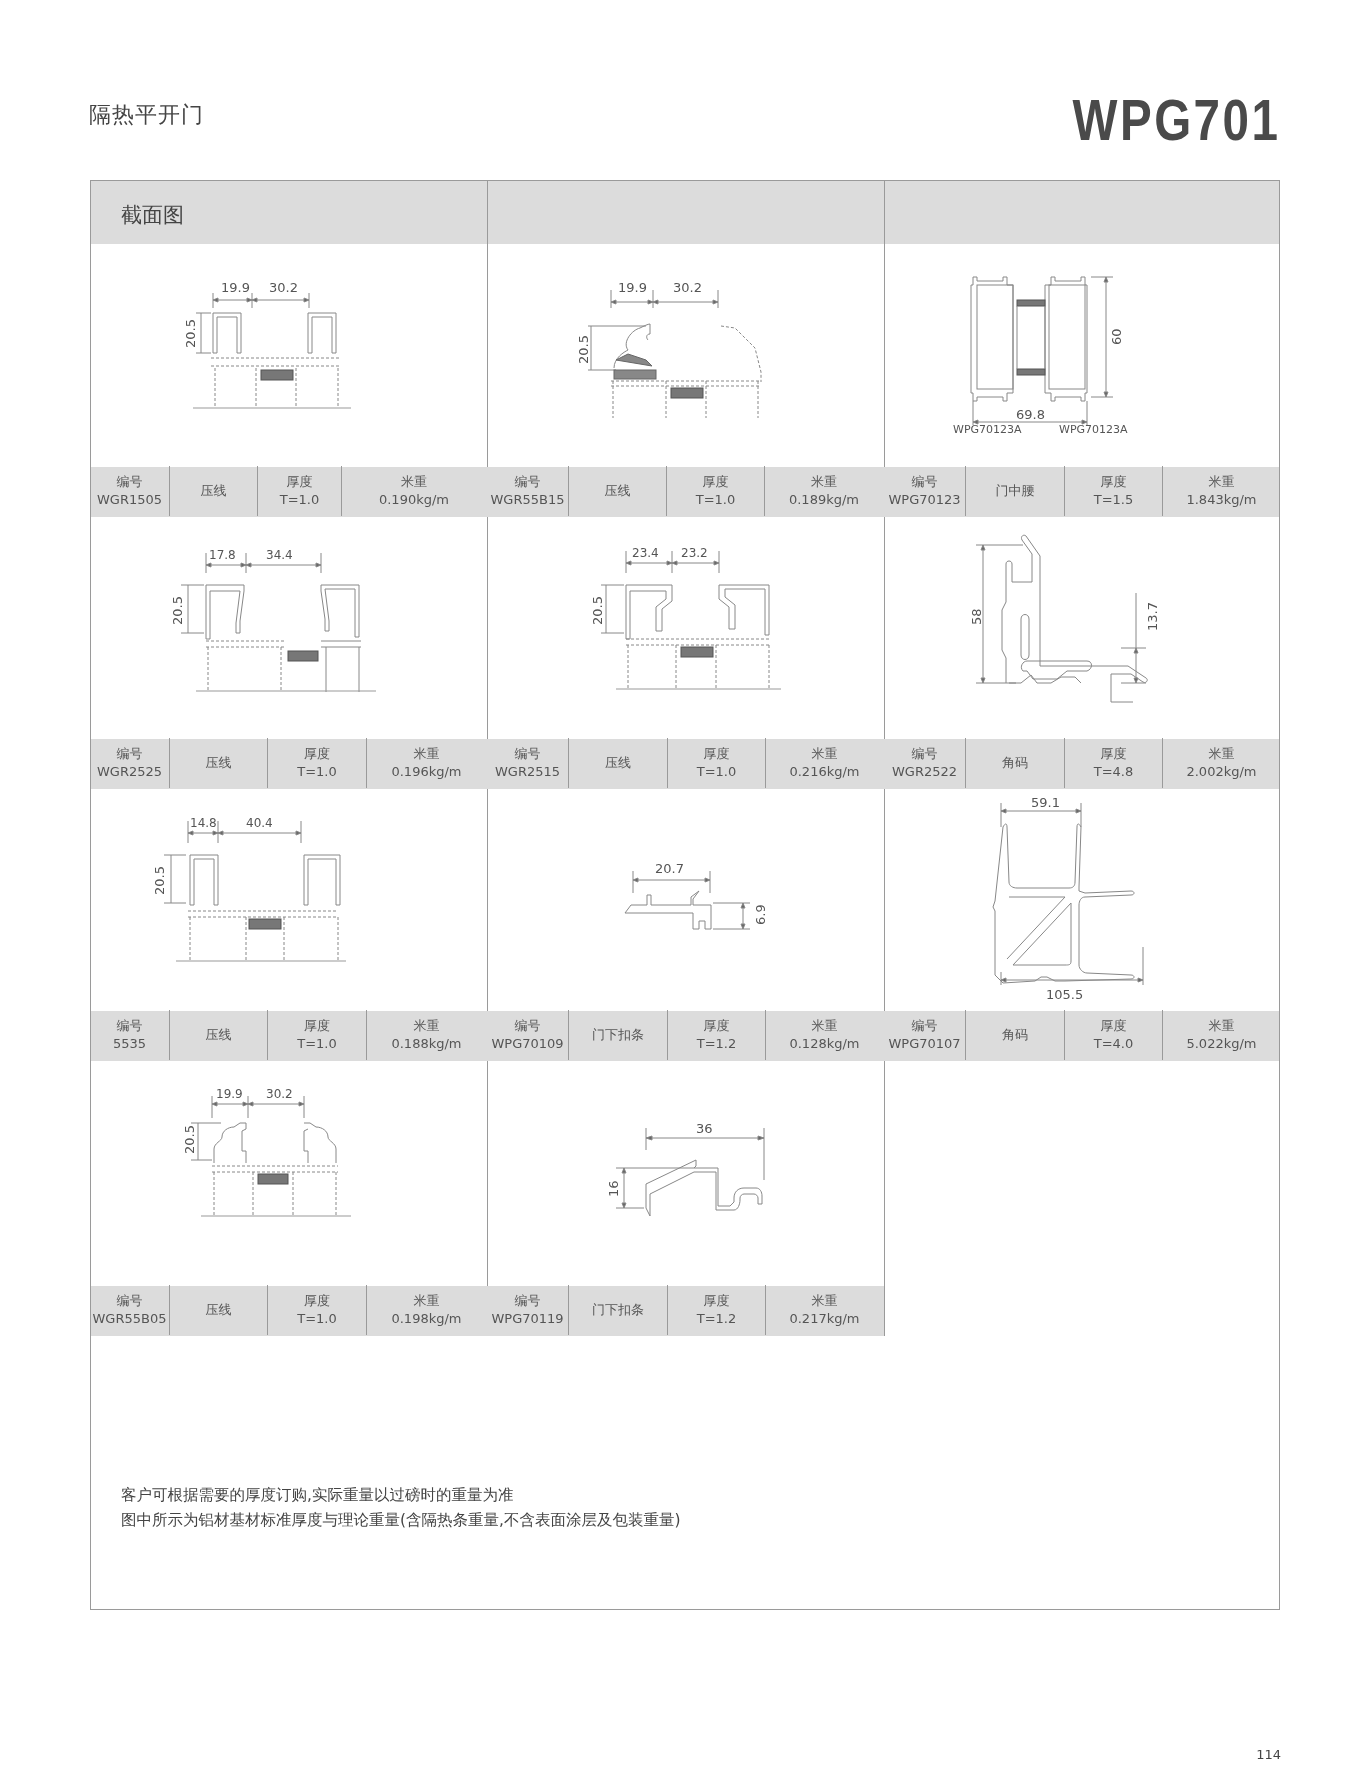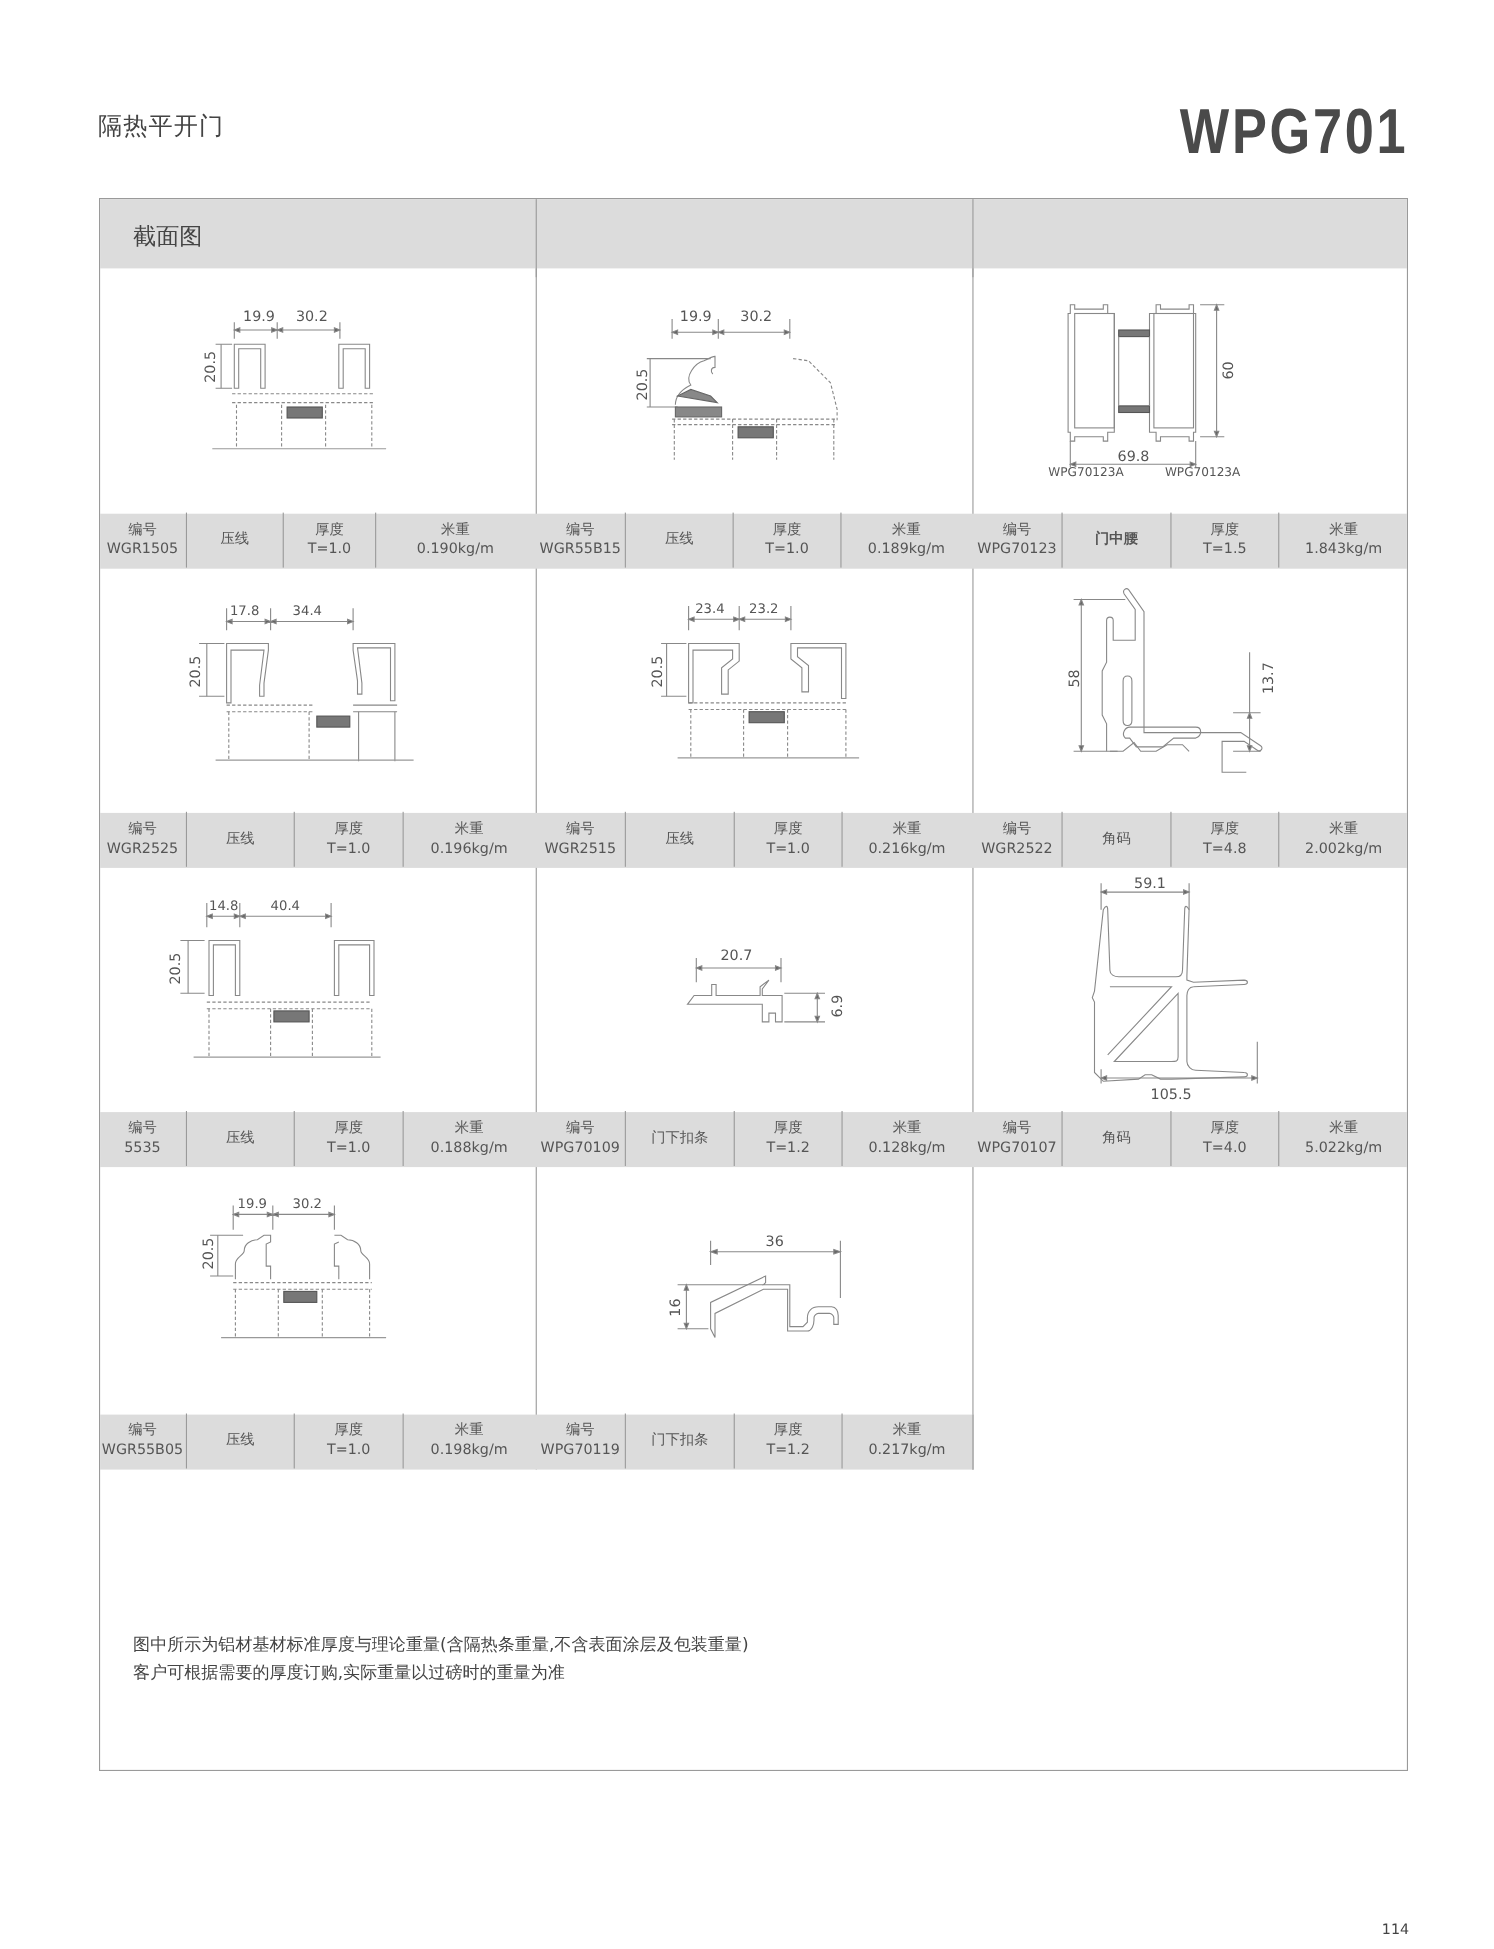--- a/index.html
+++ b/index.html
@@ -279,22 +279,22 @@
       <text x="32" y="77" font-size="13" stroke="none" transform="rotate(-90 32 77)">16</text>
       <path d="M60 88 v-24 l50 -24 v6 l-2 2 h24 v38 h12 l4 -4 v-4 c0 -6 4 -10 10 -10 h12 c4 0 6 4 6 8 v8 h-4 v-6 c0 -2 -2 -4 -4 -4 h-10 c-2 0 -4 2 -4 4 v2 c0 4 -2 10 -6 10 h-18 v-38 h-22 l-44 22 v22z"></path>
     </svg>
   </div>
 
   <div class="spec-row" style="top:1105px;width:794px;"></div>
   <div class="vline" style="left:793px;top:1105px;height:50px;"></div>
   <div class="vline" style="left:0;top:1155px;height:0;"></div>
 
   <div class="note">
+    <div>客户可根据需要的厚度订购,实际重量以过磅时的重量为准</div>
     <div>图中所示为铝材基材标准厚度与理论重量(含隔热条重量,不含表面涂层及包装重量)</div>
-    <div>客户可根据需要的厚度订购,实际重量以过磅时的重量为准</div>
   </div>
 </div>
 
 <div class="page-no">114</div>
 
 <div id="spec-layer" style="position:absolute;left:90px;top:180px;width:1034px;height:1430px;pointer-events:none;">
 
   <div class="spec" style="left:0;top:286px;width:396px;">
     <div class="c" style="width:80px;">
         <span>编号</span>
@@ -327,21 +327,21 @@
     <div class="c" style="width:118px;">
         <span>米重</span>
         <span>0.189kg/m</span>
       </div>
   </div>
   <div class="spec" style="left:794px;top:286px;width:396px;">
     <div class="c" style="width:82px;">
         <span>编号</span>
         <span>WPG70123</span>
       </div>
-    <div class="c" style="width:99px;font-weight:bold;">
+    <div class="c" style="width:99px;">
         <span>门中腰</span>
       </div>
     <div class="c" style="width:98px;">
         <span>厚度</span>
         <span>T=1.5</span>
       </div>
     <div class="c" style="width:117px;">
         <span>米重</span>
         <span>1.843kg/m</span>
       </div>

